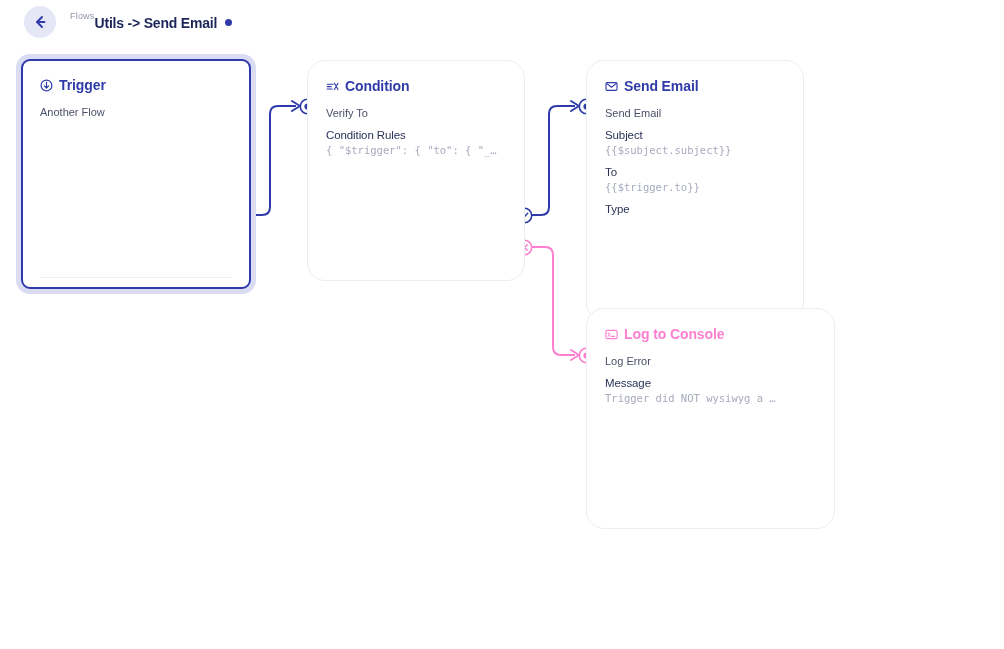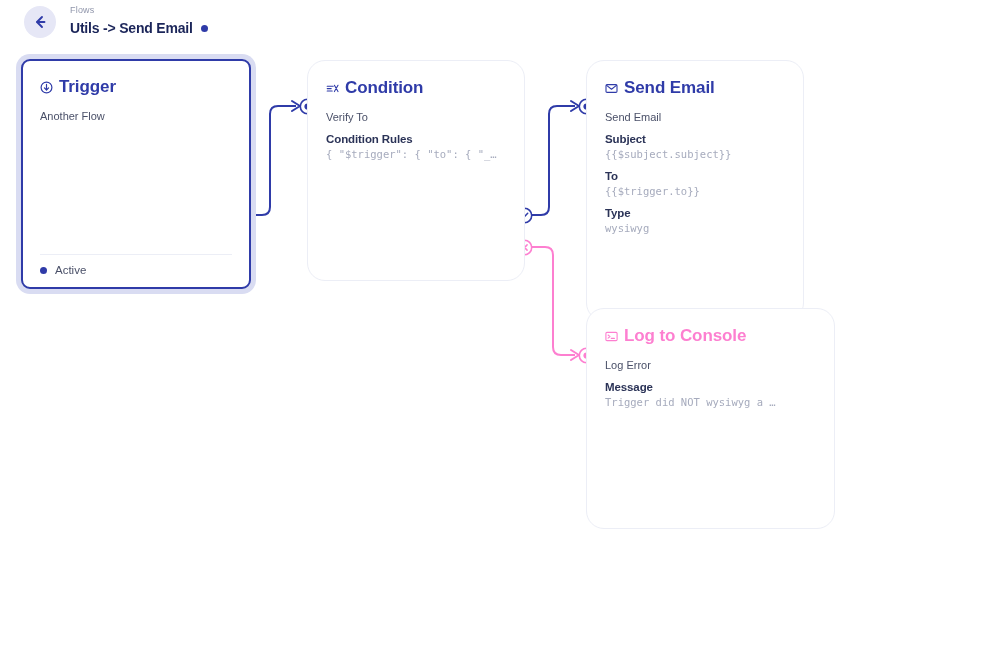--- a/index.html
+++ b/index.html
@@ -22,21 +22,21 @@
     padding-left: 24px;
   }
   .back-btn {
     width: 32px; height: 32px; border-radius: 50%;
     background: #e6e7f6;
     display: flex; align-items: center; justify-content: center;
     cursor: pointer; flex: 0 0 auto;
     border: none; padding: 0;
   }
   .back-btn svg { display: block; }
-  .header-titles { margin-left: 14px; display: flex; flex-direction: column; justify-content: center; }
+  .header-titles { margin-left: 14px; display: flex; flex-direction: row; justify-content: center; }
   .breadcrumb {
     font-size: 9px; color: #9096ab; line-height: 11px;
     letter-spacing: .2px; font-weight: 400;
   }
   .title-row { display: flex; align-items: center; gap: 8px; margin-top: 1px; }
   .page-title {
     font-size: 14px; font-weight: 700; color: #1b2559;
     line-height: 22px; letter-spacing: -.2px;
   }
   .title-dot { width: 7px; height: 7px; border-radius: 50%; background: #2f3ba8; display:block; }
@@ -55,29 +55,29 @@
   }
   .node.selected {
     border: 2px solid #2f3ba8;
     border-radius: 9px;
     box-shadow: 0 0 0 5px #d9dcf2;
     padding: 16px 17px 0 17px;
   }
 
   .node-head { display: flex; align-items: center; gap: 6px; margin-bottom: 11px; }
   .node-head .ico { display: flex; align-items: center; }
-  .node-title { font-size: 17px; font-weight: 700; color: #2f3ba8; letter-spacing: -.1px; }
+  .node-title { font-size: 14px; font-weight: 700; color: #2f3ba8; letter-spacing: -.1px; }
   .node-title.pink { color: #fd7fd0; }
 
   .node-sub { font-size: 11px; color: #4a5068; line-height: 16px; margin-bottom: 2px; }
 
   .field { margin-top: 7px; }
   .field:first-of-type { margin-top: 3px; }
   .field-label {
-    font-size: 11.5px; font-weight: 700; color: #2b3357;
+    font-size: 11.5px; font-weight: 400; color: #2b3357;
     line-height: 15px; letter-spacing: -.1px;
   }
   .field-value {
     font-family: "DejaVu Sans Mono", monospace;
     font-size: 10.5px; color: #a6abbd; line-height: 15px;
     white-space: nowrap; overflow: hidden;
   }
 
   .node-footer {
     position: absolute; left: 0; right: 0; bottom: 0;
@@ -190,24 +190,20 @@
             <circle cx="6.5" cy="6.5" r="5.4" fill="none" stroke="#2f3ba8" stroke-width="1.2"></circle>
             <path d="M6.5 3.4 V9.0 M4.4 6.9 L6.5 9.2 L8.6 6.9" fill="none" stroke="#2f3ba8" stroke-width="1.2" stroke-linecap="round" stroke-linejoin="round"></path>
           </svg>
         </span>
         <span class="node-title">Trigger</span>
       </div>
       <div class="node-sub">Another Flow</div>
 
       <div class="node-footer">
         <div class="footer-divider"></div>
-        <div class="footer-row">
-          <span class="status-dot"></span>
-          <span class="status-label">Active</span>
-        </div>
       </div>
     </div>
 
     <div class="node" style="left:307px; top:16px; width:218px; height:221px;">
       <div class="node-head">
         <span class="ico">
           <svg width="13" height="13" viewBox="0 0 13 13">
             <path d="M1.2 4.2 H7.2 M1.2 6.6 H5.2 M1.2 9.0 H6.2" stroke="#2f3ba8" stroke-width="1.1" stroke-linecap="round"></path>
             <path d="M8.4 3.3 L12.0 9.6 M12.0 3.3 L8.4 9.6" stroke="#2f3ba8" stroke-width="1.1" stroke-linecap="round"></path>
           </svg>
@@ -235,21 +231,20 @@
       <div class="field">
         <div class="field-label">Subject</div>
         <div class="field-value">{{$subject.subject}}</div>
       </div>
       <div class="field">
         <div class="field-label">To</div>
         <div class="field-value">{{$trigger.to}}</div>
       </div>
       <div class="field">
         <div class="field-label">Type</div>
-        <div class="field-value">wysiwyg</div>
       </div>
     </div>
 
     <div class="node" style="left:586px; top:264px; width:249px; height:221px;">
       <div class="node-head">
         <span class="ico">
           <svg width="13" height="13" viewBox="0 0 13 13">
             <rect x="0.9" y="2.4" width="11.2" height="8.2" rx="1.1" fill="none" stroke="#fd7fd0" stroke-width="1.1"></rect>
             <path d="M3.1 5.0 L5.0 6.6 L3.1 8.2" fill="none" stroke="#fd7fd0" stroke-width="1.1" stroke-linecap="round" stroke-linejoin="round"></path>
             <path d="M6.3 8.4 H9.4" stroke="#fd7fd0" stroke-width="1.1" stroke-linecap="round"></path>

